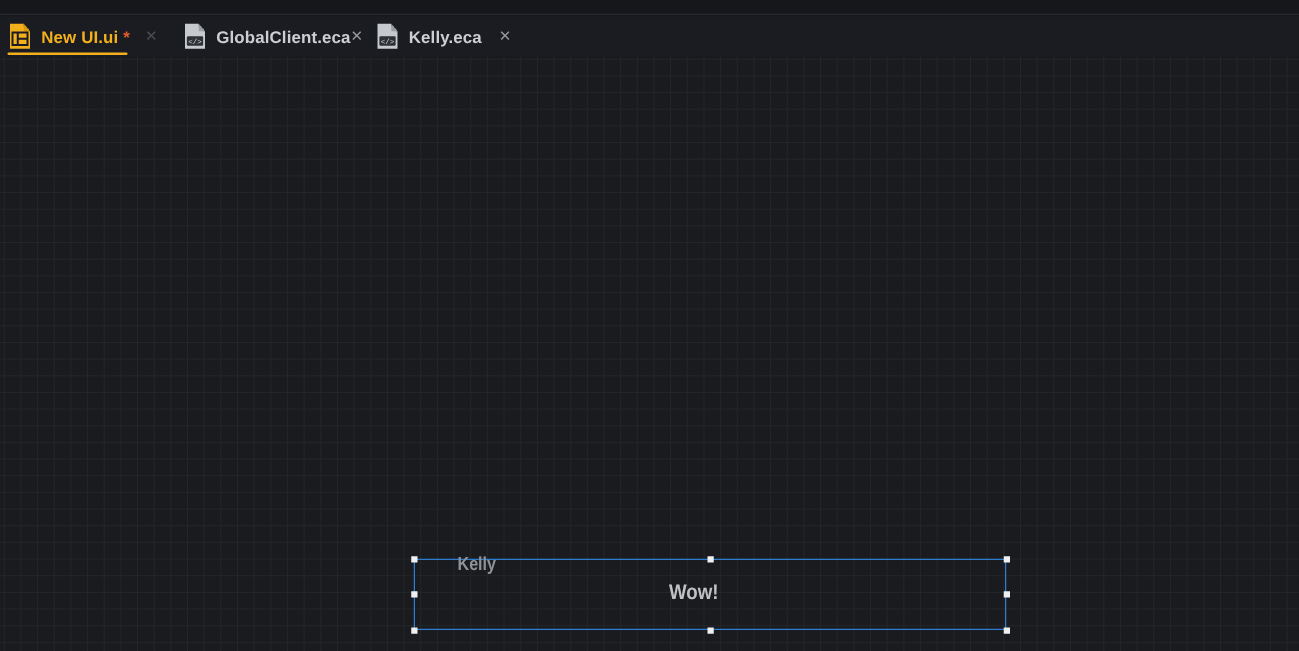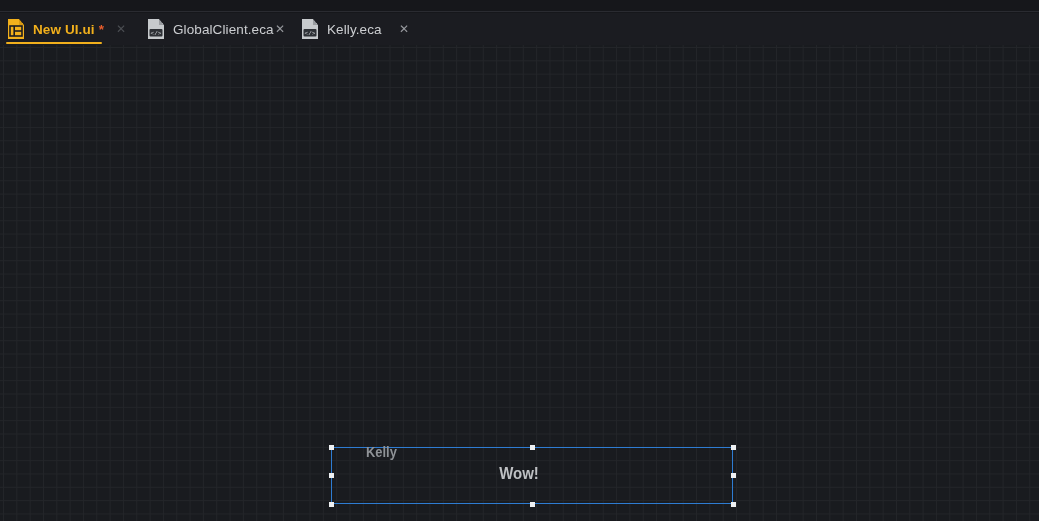--- a/index.html
+++ b/index.html
@@ -31,20 +31,21 @@
   .tab-2 { left: 141px; width: 150px; }
   .tab-3 { left: 295px; width: 120px; }
   .tab .ticon { margin-left: 2px; width: 20px; height: 22px; flex: 0 0 auto; }
   .tab-2 .ticon, .tab-3 .ticon { margin-left: 5px; }
   .tab-label {
     margin-left: 7px;
     font-size: 13.5px;
     color: #ccced1;
     white-space: nowrap;
     letter-spacing: 0.1px;
+    font-weight: bold;
   }
   .tab-1 .tab-label { color: #f2b01c; font-weight: bold; }
   .dirty-star {
     margin-left: 4px;
     color: #e85d2c; font-weight: bold; font-size: 13.5px;
   }
   .tab-close {
     margin-left: auto; margin-right: 6px;
     font-size: 12px; line-height: 12px;
     color: #97999e;
@@ -65,21 +66,21 @@
     background-image:
       linear-gradient(90deg,  #232529 1px, transparent 1px),
       linear-gradient(180deg, #232529 1px, transparent 1px);
     background-size: 13.33px 13.33px;
     background-position: 3px 2px;
   }
   
   .widget {
     position: absolute;
     left: 331px; top: 402px;
-    width: 402px; height: 57px;
+    width: 474px; height: 57px;
     border: 1.5px solid #2e7cd2;
   }
   .widget-name {
     position: absolute; left: 34px; top: -5px;
     font-size: 15px; font-weight: bold;
     color: #8f9397;
     white-space: nowrap;
     transform: scaleX(0.86);
     transform-origin: left center;
     z-index: 3;

